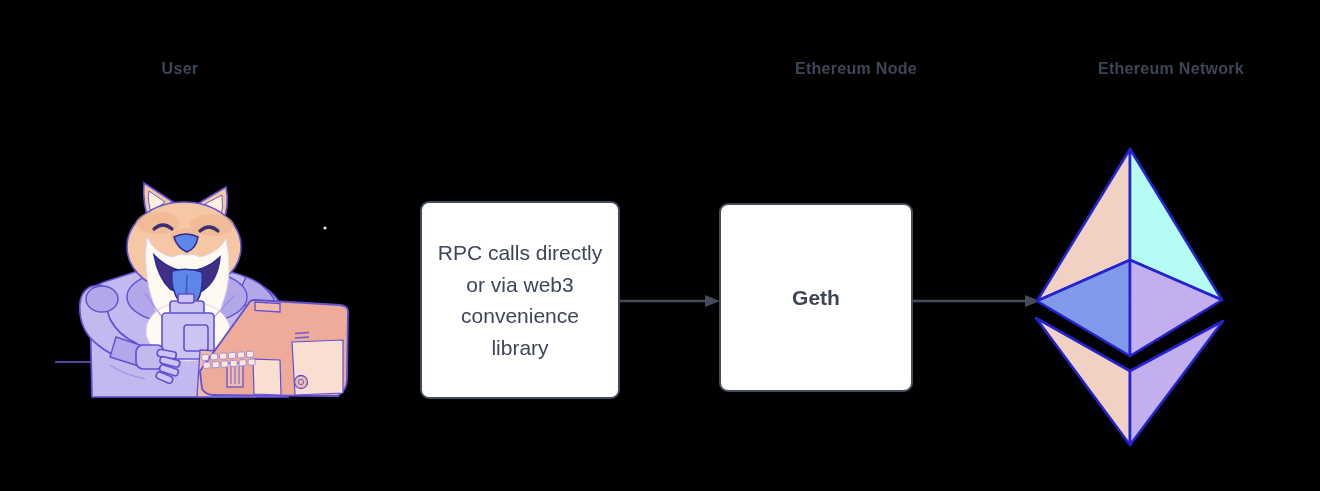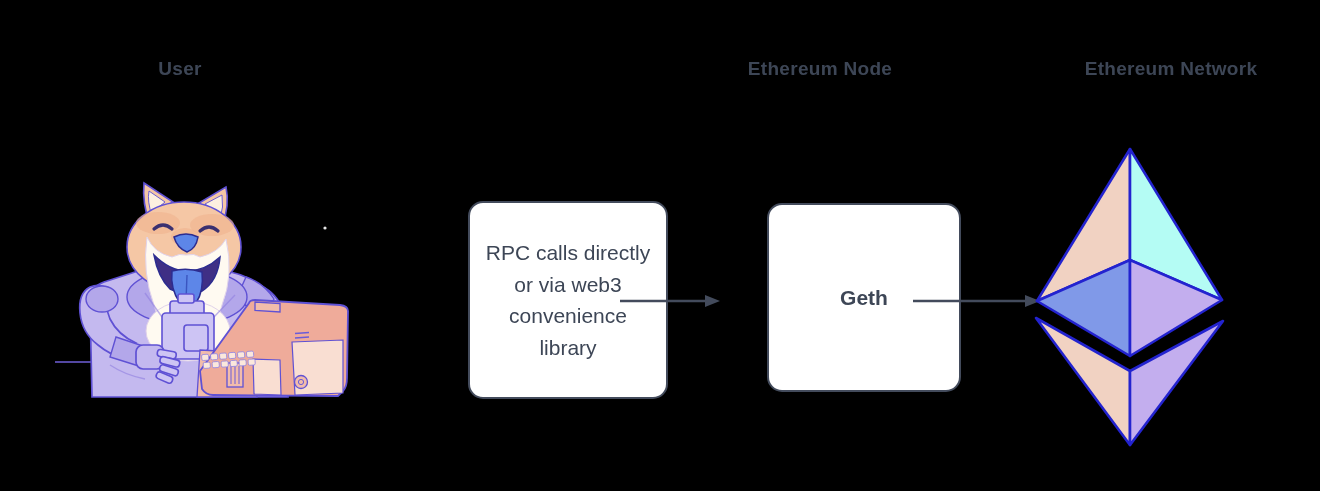--- a/index.html
+++ b/index.html
@@ -8,23 +8,23 @@
     --eth-face-peach:#f1d2c2; --eth-face-cyan:#b4fcf4; --eth-face-blue:#8099e8; --eth-face-purple:#c3aeee;
     --doge-fur:#f5c7a5; --doge-fur-shade:#eeb08c; --doge-cream:#fffaf1; --doge-ear-inner:#fdf0e0;
     --suit-lavender:#c4b9ef; --suit-shade:#b3a7ea; --suit-pack:#cdc4f4; --outline-purple:#5f51d4;
     --computer-salmon:#efab9a; --computer-mid:#f2bcab; --computer-light:#f9ded2; --tongue-blue:#5d86e8;
     --mouth-dark:#3f2f85;
   }
   html,body{margin:0;padding:0;background:var(--background);}
   .canvas{position:relative;width:1320px;height:491px;background:var(--background);
     font-family:"Liberation Sans",sans-serif;overflow:hidden;}
   .col-label{position:absolute;top:56px;height:26px;line-height:26px;text-align:center;
-    font-size:19px;font-weight:bold;color:var(--label-text);letter-spacing:.3px;}
+    font-size:16px;font-weight:bold;color:var(--label-text);letter-spacing:.3px;}
   .node-box{position:absolute;background:var(--box-fill);border:2px solid var(--box-border);
-    border-radius:15px;display:flex;align-items:center;justify-content:center;box-sizing:border-box;margin-left:48px;}
+    border-radius:9px;display:flex;align-items:center;justify-content:center;box-sizing:border-box;}
   .node-box .box-text{font-size:21px;line-height:1.5;color:var(--box-text);text-align:center;padding:0 10px;}
   .arrow{position:absolute;overflow:visible;}
   .arrow-line{stroke:var(--arrow);stroke-width:2.4;}
   .arrow-head{fill:var(--arrow);}
   
   .eth{stroke:var(--eth-outline);stroke-width:2.6;stroke-linejoin:round;}
   .eth-peach{fill:var(--eth-face-peach);} .eth-cyan{fill:var(--eth-face-cyan);}
   .eth-blue{fill:var(--eth-face-blue);} .eth-purple{fill:var(--eth-face-purple);}
   
   .fur{fill:var(--doge-fur);stroke:var(--outline-purple);stroke-width:1.6;}
@@ -42,21 +42,21 @@
   .eyeline{fill:none;stroke:#3a3070;stroke-width:3.2;stroke-linecap:round;}
   .bluebit{fill:var(--tongue-blue);stroke:#2c2c90;stroke-width:1.5;}
   .deskline{stroke:#6f5fd8;stroke-width:1.5;}
 </style>
 </head>
 <body>
 
 <div class="canvas">
 
   <div class="col-label" style="left:80px;width:200px;">User</div>
-  <div class="col-label" style="left:720px;width:200px;">Ethereum Node</div>
+  <div class="col-label" style="left:756px;width:200px;">Ethereum Node</div>
   <div class="col-label" style="left:1021px;width:300px;">Ethereum Network</div>
 
   <svg style="position:absolute;left:50px;top:175px;" width="320" height="225" viewBox="0 0 320 225">
     <line class="deskline" x1="5" y1="187" x2="63" y2="187"></line>
     <g>
       <path class="suit" d="M 40,130 Q 36,114 54,107 L 85,97 Q 103,91 118,95 L 160,95 Q 182,95 198,103 L 215,113 Q 230,122 234,140 L 238,222 L 42,222 Z"></path>
       <path class="suit2" d="M 196,102 Q 214,108 224,124 L 212,146 Q 198,130 186,124 Z"></path>
       <path class="fold" d="M 60,190 Q 75,200 95,204"></path>
       <path class="fold" d="M 200,150 Q 210,170 208,196"></path>
       <path class="fold" d="M 52,140 Q 58,158 70,168"></path>

